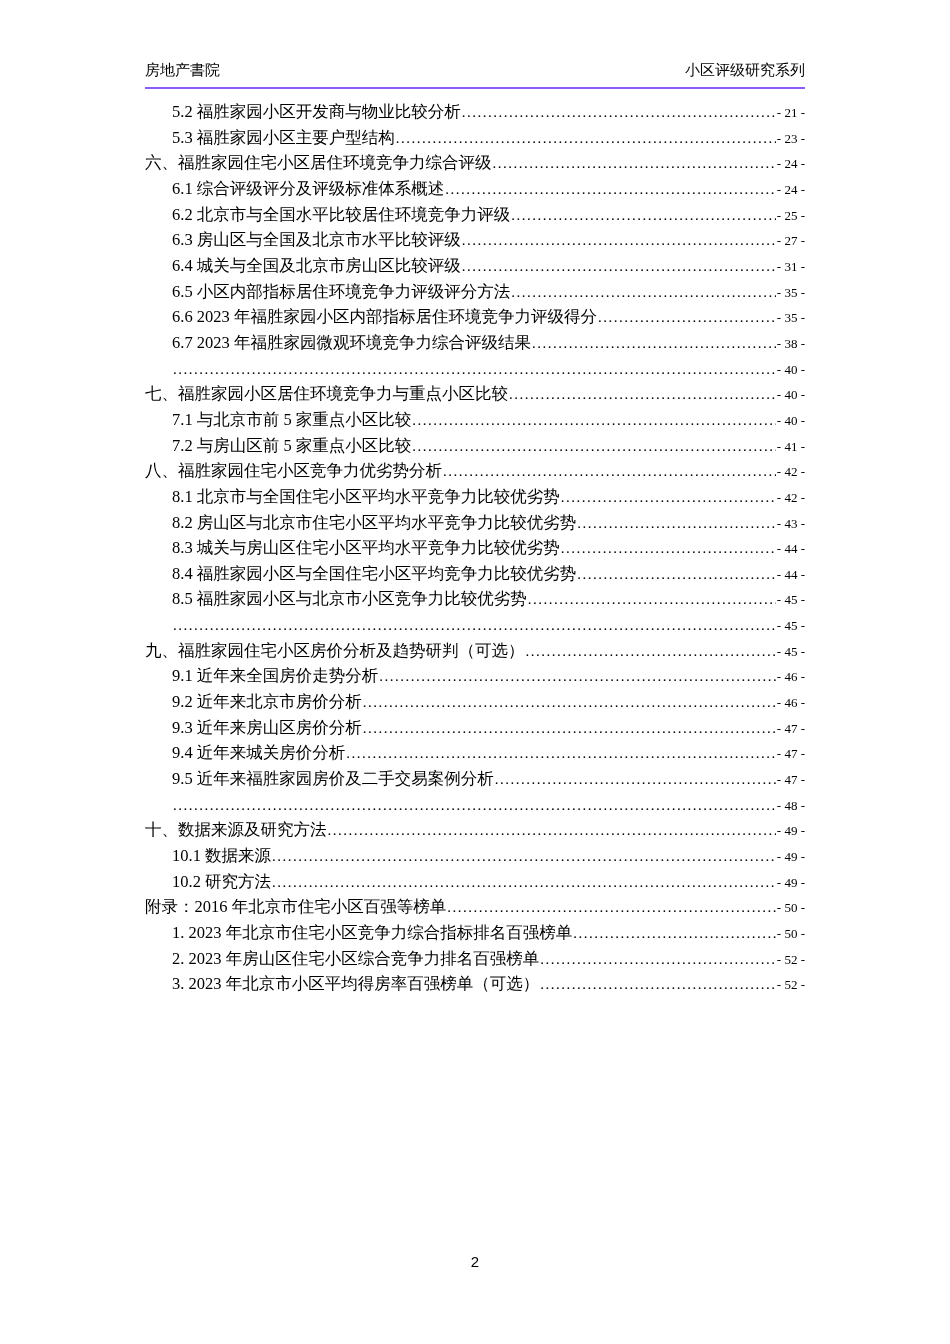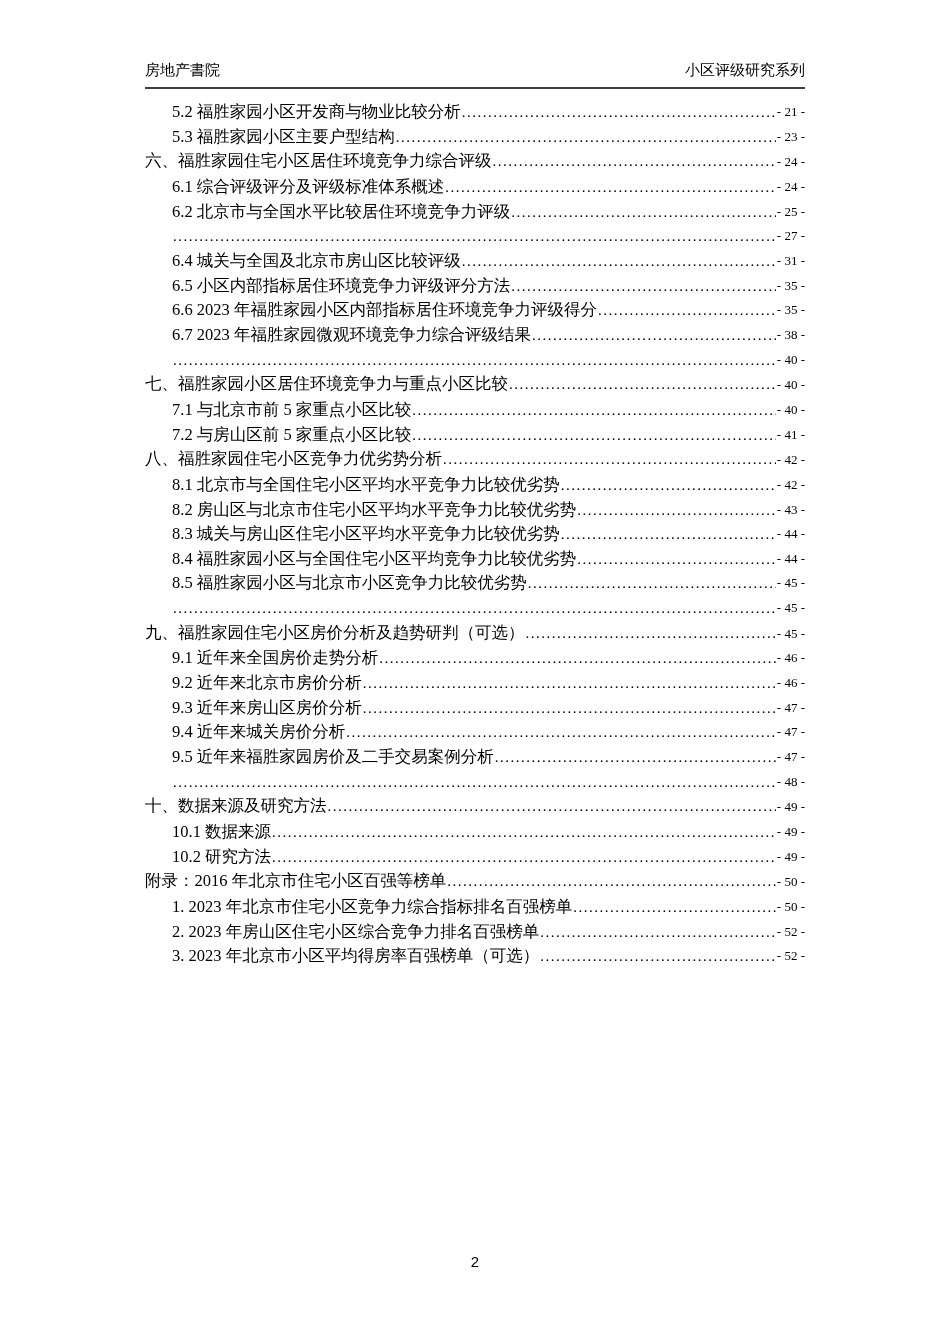--- a/index.html
+++ b/index.html
@@ -21,36 +21,36 @@
     left: 145px;
     right: 145px;
     top: 60px;
     display: flex;
     justify-content: space-between;
     align-items: flex-end;
     font-family: "Liberation Sans", "DejaVu Sans", sans-serif;
     font-size: 15px;
     line-height: 20px;
     padding-bottom: 7px;
-    border-bottom: 2px solid #404040;
+    border-bottom: 2px solid #8b5cf6;
   }
   .toc {
     position: absolute;
     left: 145px;
     right: 145px;
     top: 100px;
   }
   .toc-row {
     display: flex;
     align-items: baseline;
     font-size: 16.5px;
     line-height: 24.65px;
     white-space: nowrap;
   }
-  .toc-row.indent-1 { padding-left: 27px; align-items: center; }
+  .toc-row.indent-1 { padding-left: 27px; }
   .toc-label {
     flex: 0 0 auto;
     white-space: nowrap;
   }
   .toc-leader {
     flex: 1 1 auto;
     overflow: hidden;
     white-space: nowrap;
     letter-spacing: 1.5px;
     font-size: 15px;
@@ -103,20 +103,21 @@
     <span class="toc-label">6.1 综合评级评分及评级标准体系概述</span>
     <span class="toc-leader" aria-hidden="true">................................................................................................................................................................</span>
     <span class="toc-page">- 24 -</span>
   </div>
       <div class="toc-row indent-1">
     <span class="toc-label">6.2 北京市与全国水平比较居住环境竞争力评级</span>
     <span class="toc-leader" aria-hidden="true">................................................................................................................................................................</span>
     <span class="toc-page">- 25 -</span>
   </div>
       <div class="toc-row indent-1">
+    <span class="toc-label">6.3 房山区与全国及北京市水平比较评级</span>
     <span class="toc-leader" aria-hidden="true">................................................................................................................................................................</span>
     <span class="toc-page">- 27 -</span>
   </div>
       <div class="toc-row indent-1">
     <span class="toc-label">6.4 城关与全国及北京市房山区比较评级</span>
     <span class="toc-leader" aria-hidden="true">................................................................................................................................................................</span>
     <span class="toc-page">- 31 -</span>
   </div>
       <div class="toc-row indent-1">
     <span class="toc-label">6.5 小区内部指标居住环境竞争力评级评分方法</span>

